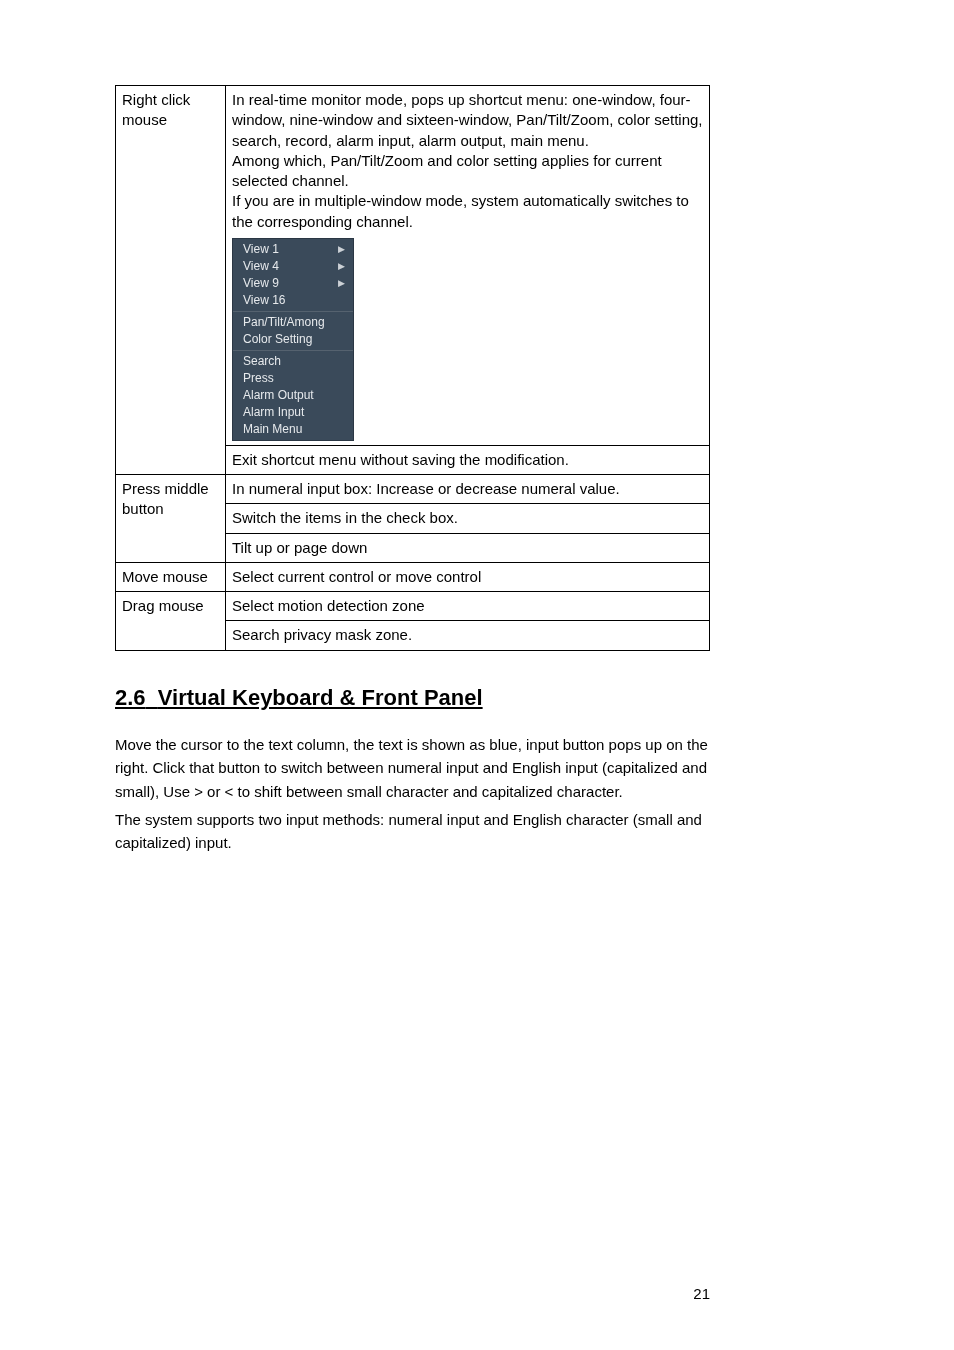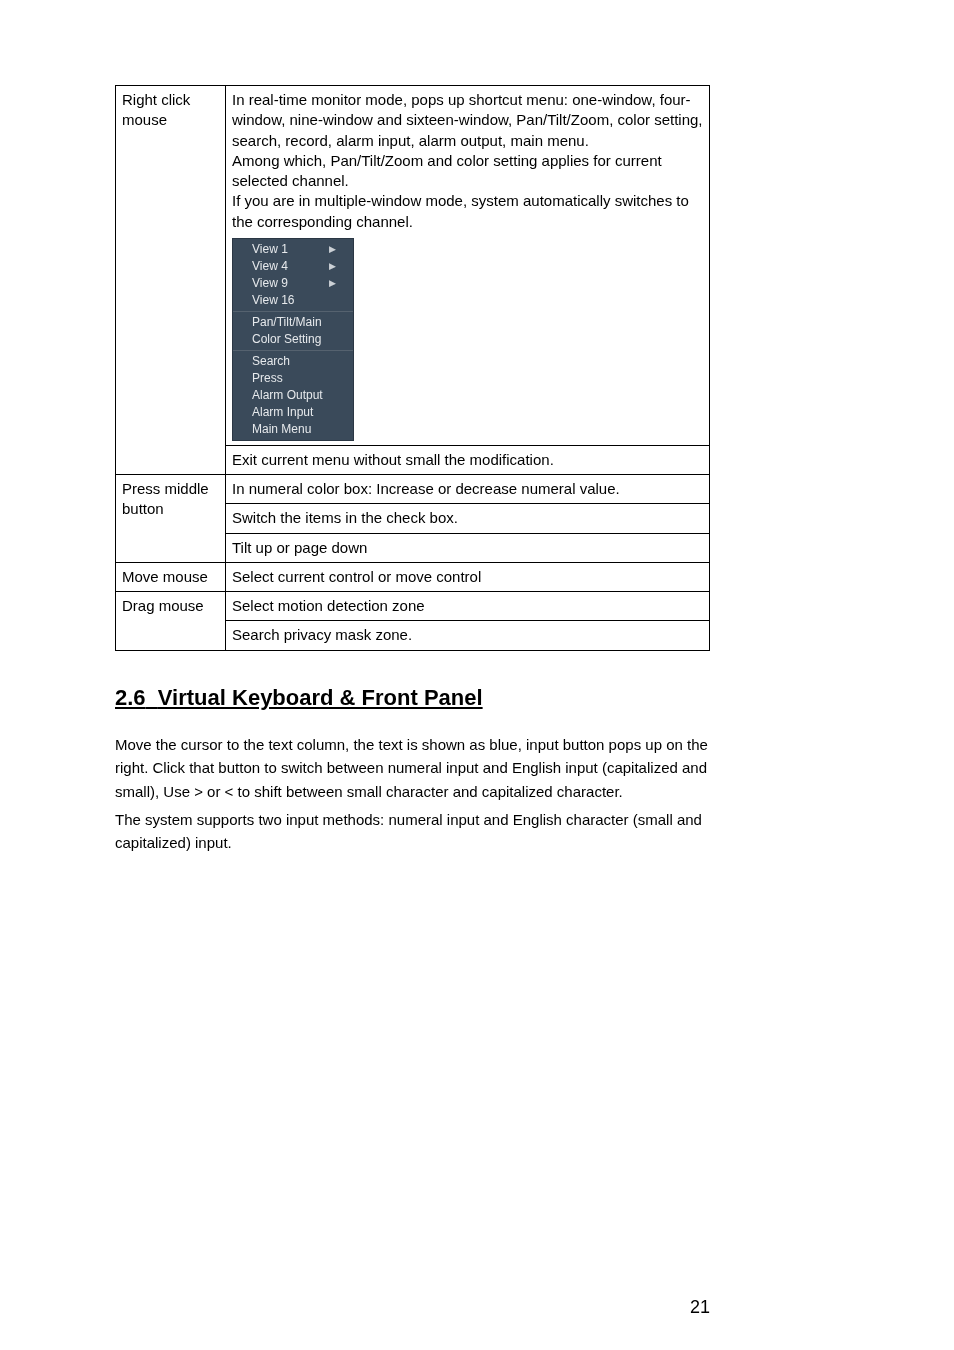--- a/index.html
+++ b/index.html
@@ -2,28 +2,28 @@
 <html><head>
 <meta charset="utf-8">
 <style>
   * { box-sizing: border-box; margin: 0; padding: 0; }
   html, body { width: 954px; height: 1350px; background: #fff; font-family: Arial, Helvetica, sans-serif; color: #000; }
   .page { padding: 85px 90px 40px 115px; width: 800px; position: relative; height: 1350px; }
   table.main { border-collapse: collapse; width: 100%; table-layout: fixed; }
   table.main td { border: 1px solid #000; padding: 4px 6px; font-size: 15px; line-height: 1.35; vertical-align: top; }
   table.main col.c1 { width: 110px; }
   .menu-img { margin-top: 6px; background: #3a4a5a; border: 1px solid #2b3744; width: 122px; font-size: 12px; color: #e6e9ec; }
-  .menu-img .grp { padding: 2px 9px; }
+  .menu-img .grp { padding: 2px 0; }
   .menu-img .grp + .grp { border-top: 1px solid #55626f; }
   .menu-img .row { display: flex; align-items: center; justify-content: space-between; padding: 1px 8px 1px 10px; height: 17px; }
   .menu-img .arrow { font-size: 9px; opacity: .85; margin-left: 4px; }
   h2.section { font-size: 22px; font-weight: 700; margin: 34px 0 22px; text-decoration: underline; }
   p.body { font-size: 15px; line-height: 1.58; margin-bottom: 4px; }
   p.body.after-gap { margin-top: 20px; }
-  .page-num { position: absolute; right: 90px; bottom: 32px; font-size: 18px; margin-left: 12px; }
+  .page-num { position: absolute; right: 90px; bottom: 48px; font-size: 15px; margin-left: 12px; }
 </style>
 </head>
 <body>
 
 <div class="page">
 
   <table class="main">
     <colgroup>
         <col class="c1">
         <col>
@@ -49,21 +49,21 @@
               <div class="row">
                   <span>View 9</span>
                   <span class="arrow">▶</span>
                 </div>
               <div class="row">
                   <span>View 16</span>
                 </div>
             </div>
             <div class="grp">
               <div class="row">
-                  <span>Pan/Tilt/Main</span>
+                  <span>Pan/Tilt/Among</span>
                 </div>
               <div class="row">
                   <span>Color Setting</span>
                 </div>
             </div>
             <div class="grp">
               <div class="row">
                   <span>Search</span>
                 </div>
               <div class="row">
@@ -76,26 +76,26 @@
                   <span>Alarm Input</span>
                 </div>
               <div class="row">
                   <span>Main Menu</span>
                 </div>
             </div>
           </div>
         </td>
       </tr>
       <tr>
-        <td>Exit current menu without small the modification.</td>
+        <td>Exit shortcut menu without saving the modification.</td>
       </tr>
 
       <tr>
         <td rowspan="3">Press middle button</td>
-        <td>In numeral color box:  Increase or decrease numeral value.</td>
+        <td>In numeral input box:  Increase or decrease numeral value.</td>
       </tr>
       <tr>
           <td>Switch the items in the check box.</td>
         </tr>
       <tr>
           <td>Tilt up or page down</td>
         </tr>
 
       <tr>
         <td>Move mouse</td>

